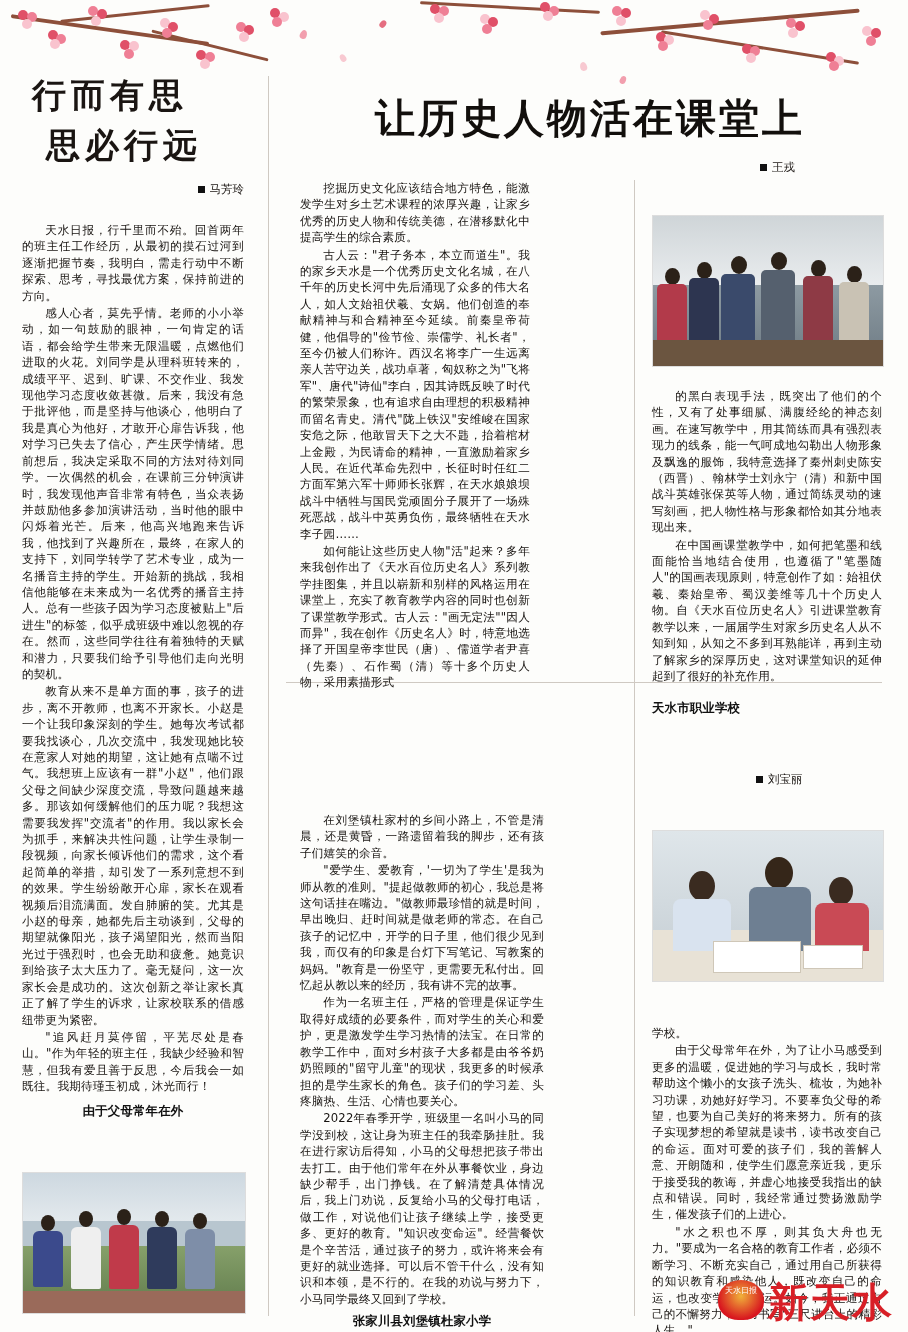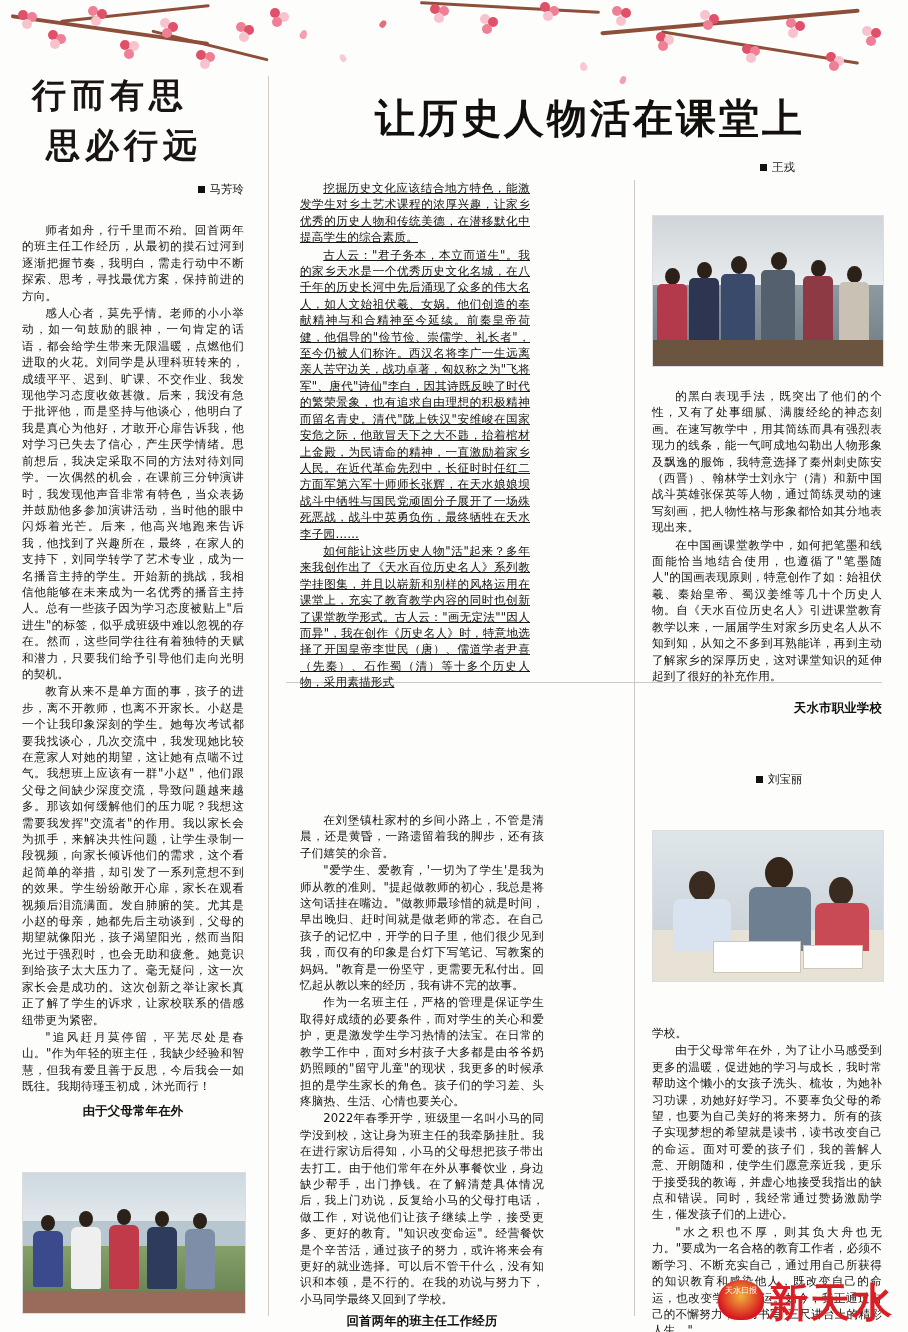--- a/index.html
+++ b/index.html
@@ -52,21 +52,21 @@
     margin-top:12px;text-align:right;font-size:11.5px;color:#1a1512;
   }
   .byline .sq{display:inline-block;width:7px;height:7px;background:#111;margin-right:5px;vertical-align:middle;}
   .left-body{position:absolute;left:22px;top:222px;width:222px;height:930px;}
   .sign{font-size:12.4px;font-weight:700;text-align:center;margin-top:8px;color:#111;}
 
   
   .photo{position:absolute;overflow:hidden;background:#b8c6cf;}
 
   
-  .center-col{position:absolute;left:300px;top:180px;width:230px;height:470px;text-decoration:underline;}
+  .center-col{position:absolute;left:300px;top:180px;width:230px;height:470px;}
   .center-col2{position:absolute;left:300px;top:812px;width:244px;height:500px;}
 
   
   .headline1{
     position:absolute;left:300px;top:95px;width:580px;
     text-align:center;font-size:40px;line-height:46px;font-weight:700;
     font-family:"DejaVu Serif","Liberation Serif",serif;letter-spacing:3px;color:#120f0c;
   }
   .headline2{
     position:absolute;left:300px;top:700px;width:580px;
@@ -77,21 +77,21 @@
   .hl-byline .sq{display:inline-block;width:7px;height:7px;background:#111;margin-right:5px;vertical-align:middle;}
 
   
   .right-col{position:absolute;left:652px;top:388px;width:230px;}
   .right-col2{position:absolute;left:652px;top:1000px;width:230px;}
 
   .photo-classroom{position:absolute;left:652px;top:215px;width:230px;height:150px;border:1px solid #ddd;}
   .photo-students{position:absolute;left:652px;top:830px;width:230px;height:150px;border:1px solid #ddd;}
   .photo-group{position:absolute;left:22px;top:1172px;width:222px;height:140px;border:1px solid #ddd;}
 
-  .sign-r{font-size:12.4px;font-weight:700;text-align:right;color:#111;margin-top:6px;}
+  .sign-r{font-size:12.4px;font-weight:700;text-align:left;color:#111;margin-top:6px;}
 
   
   .cl-wall{position:absolute;left:0;top:0;right:0;height:46%;background:linear-gradient(#cfd5d8,#e9ecee);}
   .cl-floor{position:absolute;left:0;bottom:0;right:0;height:54%;background:linear-gradient(#8d9aa2,#6d7a83);}
   .head{position:absolute;border-radius:50%;background:#2b2118;}
   .torso{position:absolute;border-radius:5px 5px 2px 2px;}
 
   
   .st-bg{position:absolute;inset:0;background:linear-gradient(#dfe6ea,#c3ccd2);}
   .desk{position:absolute;left:0;bottom:0;right:0;height:34%;background:#e8e2d6;}
@@ -157,21 +157,21 @@
 
   <div class="left-col">
     <div class="masthead-cal cjk mh-l1">行而有思</div>
     <div class="masthead-cal cjk mh-l2">思必行远</div>
     <div class="byline">
       <span class="sq"></span><span>马芳玲</span>
     </div>
   </div>
 
   <div class="left-body cjk body-col">
-    <p>师者如舟，行千里而不殆。回首两年的班主任工作经历，从最初的摸石过河到逐渐把握节奏，我明白，需走行动中不断探索、思考，寻找最优方案，保持前进的方向。</p>
+    <p>天水日报，行千里而不殆。回首两年的班主任工作经历，从最初的摸石过河到逐渐把握节奏，我明白，需走行动中不断探索、思考，寻找最优方案，保持前进的方向。</p>
     <p>感人心者，莫先乎情。老师的小小举动，如一句鼓励的眼神，一句肯定的话语，都会给学生带来无限温暖，点燃他们进取的火花。刘同学是从理科班转来的，成绩平平、迟到、旷课、不交作业、我发现他学习态度收敛甚微。后来，我没有急于批评他，而是坚持与他谈心，他明白了我是真心为他好，才敢开心扉告诉我，他对学习已失去了信心，产生厌学情绪。思前想后，我决定采取不同的方法对待刘同学。一次偶然的机会，在课前三分钟演讲时，我发现他声音非常有特色，当众表扬并鼓励他多参加演讲活动，当时他的眼中闪烁着光芒。后来，他高兴地跑来告诉我，他找到了兴趣所在，最终，在家人的支持下，刘同学转学了艺术专业，成为一名播音主持的学生。开始新的挑战，我相信他能够在未来成为一名优秀的播音主持人。总有一些孩子因为学习态度被贴上"后进生"的标签，似乎成班级中难以忽视的存在。然而，这些同学往往有着独特的天赋和潜力，只要我们给予引导他们走向光明的契机。</p>
     <p>教育从来不是单方面的事，孩子的进步，离不开教师，也离不开家长。小赵是一个让我印象深刻的学生。她每次考试都要我找谈心，几次交流中，我发现她比较在意家人对她的期望，这让她有点喘不过气。我想班上应该有一群"小赵"，他们跟父母之间缺少深度交流，导致问题越来越多。那该如何缓解他们的压力呢？我想这需要我发挥"交流者"的作用。我以家长会为抓手，来解决共性问题，让学生录制一段视频，向家长倾诉他们的需求，这个看起简单的举措，却引发了一系列意想不到的效果。学生纷纷敞开心扉，家长在观看视频后泪流满面。发自肺腑的笑。尤其是小赵的母亲，她都先后主动谈到，父母的期望就像阳光，孩子渴望阳光，然而当阳光过于强烈时，也会无助和疲惫。她竟识到给孩子太大压力了。毫无疑问，这一次家长会是成功的。这次创新之举让家长真正了解了学生的诉求，让家校联系的借感纽带更为紧密。</p>
     <p>"追风赶月莫停留，平芜尽处是春山。"作为年轻的班主任，我缺少经验和智慧，但我有爱且善于反思，今后我会一如既往。我期待瑾玉初成，沐光而行！</p>
     <div class="sign cjk">由于父母常年在外</div>
   </div>
 
   <div class="photo photo-group">
     <div class="gp-sky"></div>
     <div class="gp-field"></div>
     <div class="gp-track"></div>
@@ -224,21 +224,21 @@
 
   <div class="hl-byline" style="left:756px;top:772px;">
     <span class="sq"></span><span>刘宝丽</span>
   </div>
 
   <div class="center-col2 cjk body-col">
     <p>在刘堡镇杜家村的乡间小路上，不管是清晨，还是黄昏，一路遗留着我的脚步，还有孩子们嬉笑的余音。</p>
     <p>"爱学生、爱教育，'一切为了学生'是我为师从教的准则。"提起做教师的初心，我总是将这句话挂在嘴边。"做教师最珍惜的就是时间，早出晚归、赶时间就是做老师的常态。在自己孩子的记忆中，开学的日子里，他们很少见到我，而仅有的印象是台灯下写笔记、写教案的妈妈。"教育是一份坚守，更需要无私付出。回忆起从教以来的经历，我有讲不完的故事。</p>
     <p>作为一名班主任，严格的管理是保证学生取得好成绩的必要条件，而对学生的关心和爱护，更是激发学生学习热情的法宝。在日常的教学工作中，面对乡村孩子大多都是由爷爷奶奶照顾的"留守儿童"的现状，我更多的时候承担的是学生家长的角色。孩子们的学习差、头疼脑热、生活、心情也要关心。</p>
     <p>2022年春季开学，班级里一名叫小马的同学没到校，这让身为班主任的我牵肠挂肚。我在进行家访后得知，小马的父母想把孩子带出去打工。由于他们常年在外从事餐饮业，身边缺少帮手，出门挣钱。在了解清楚具体情况后，我上门劝说，反复给小马的父母打电话，做工作，对说他们让孩子继续上学，接受更多、更好的教育。"知识改变命运"。经营餐饮是个辛苦活，通过孩子的努力，或许将来会有更好的就业选择。可以后不管干什么，没有知识和本领，是不行的。在我的劝说与努力下，小马同学最终又回到了学校。</p>
-    <div class="sign cjk" style="margin-top:6px;">回首两年的班主任工作经历</div>
+    <div class="sign cjk" style="margin-top:6px;">张家川县刘堡镇杜家小学</div>
   </div>
 
   <div class="photo photo-students">
     <div class="st-bg"></div>
     <div class="desk"></div>
     <div class="head" style="left:36px;top:40px;width:26px;height:30px;background:#3a2b20;"></div>
     <div class="torso" style="left:20px;top:68px;width:58px;height:52px;background:#d9e3ef;border-radius:8px 8px 0 0;"></div>
     <div class="head" style="left:112px;top:26px;width:28px;height:32px;background:#352619;"></div>
     <div class="torso" style="left:96px;top:56px;width:62px;height:64px;background:#6e7f92;border-radius:8px 8px 0 0;"></div>
     <div class="head" style="left:176px;top:46px;width:24px;height:28px;background:#3a2b20;"></div>

